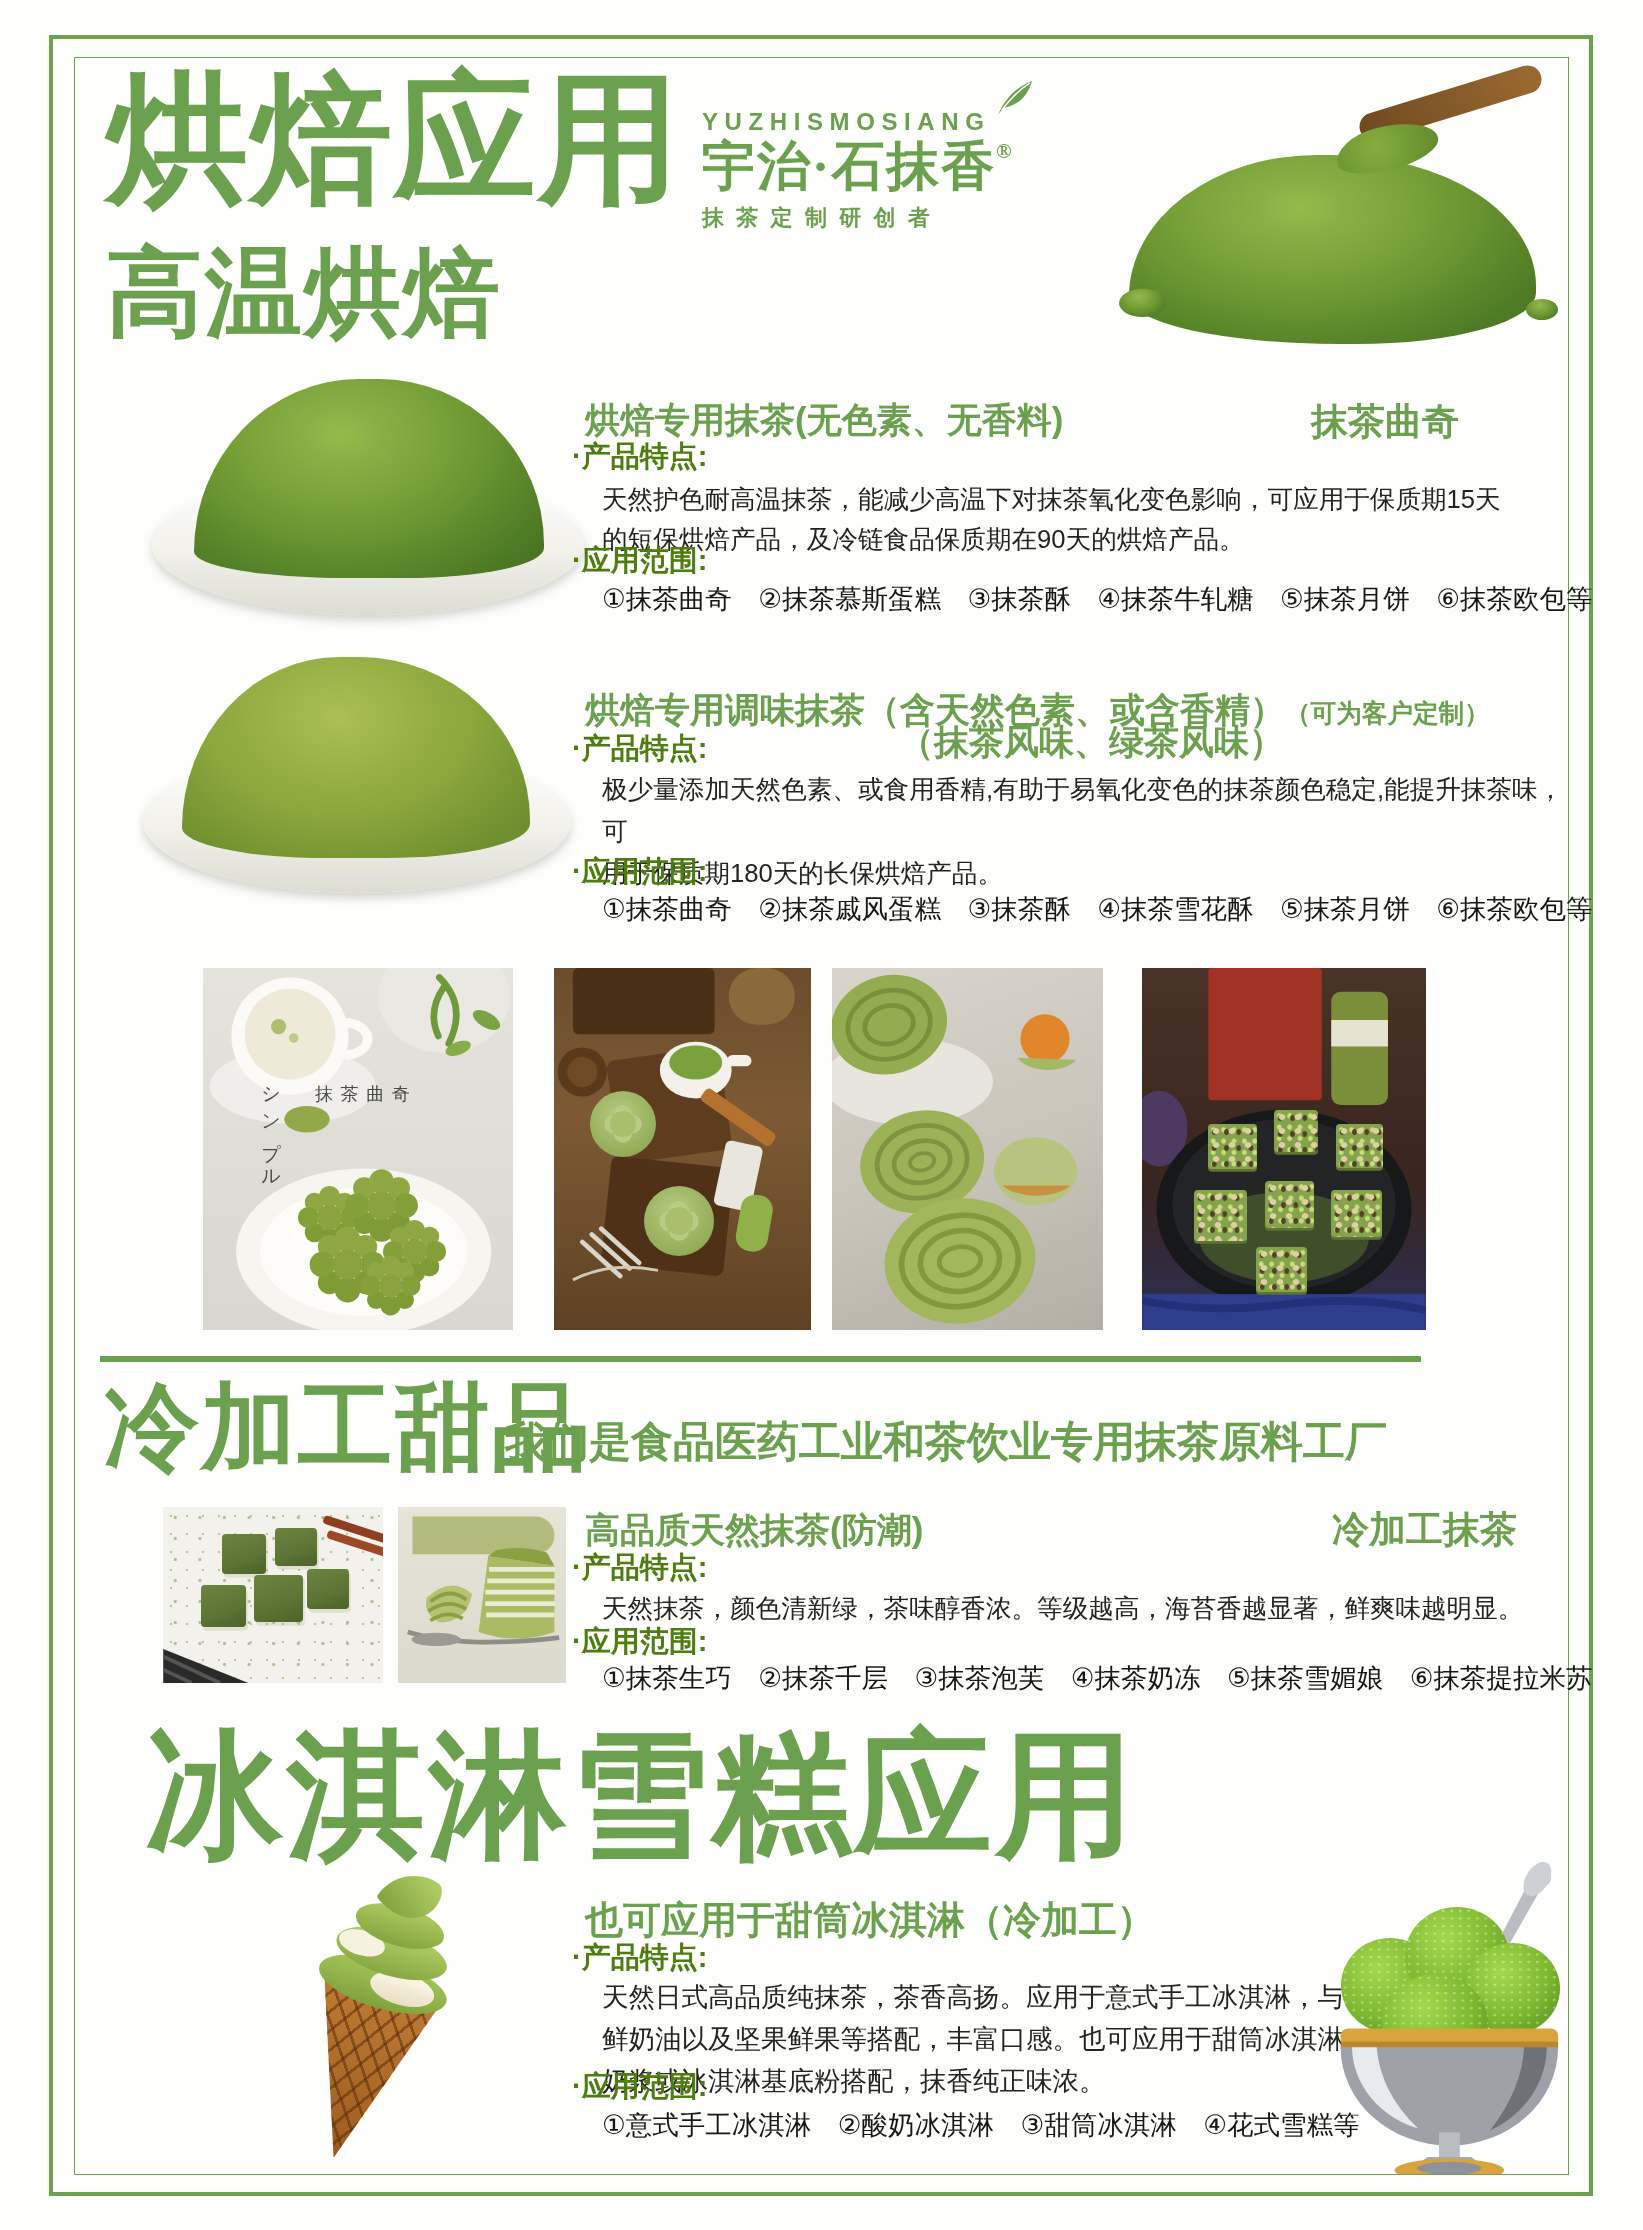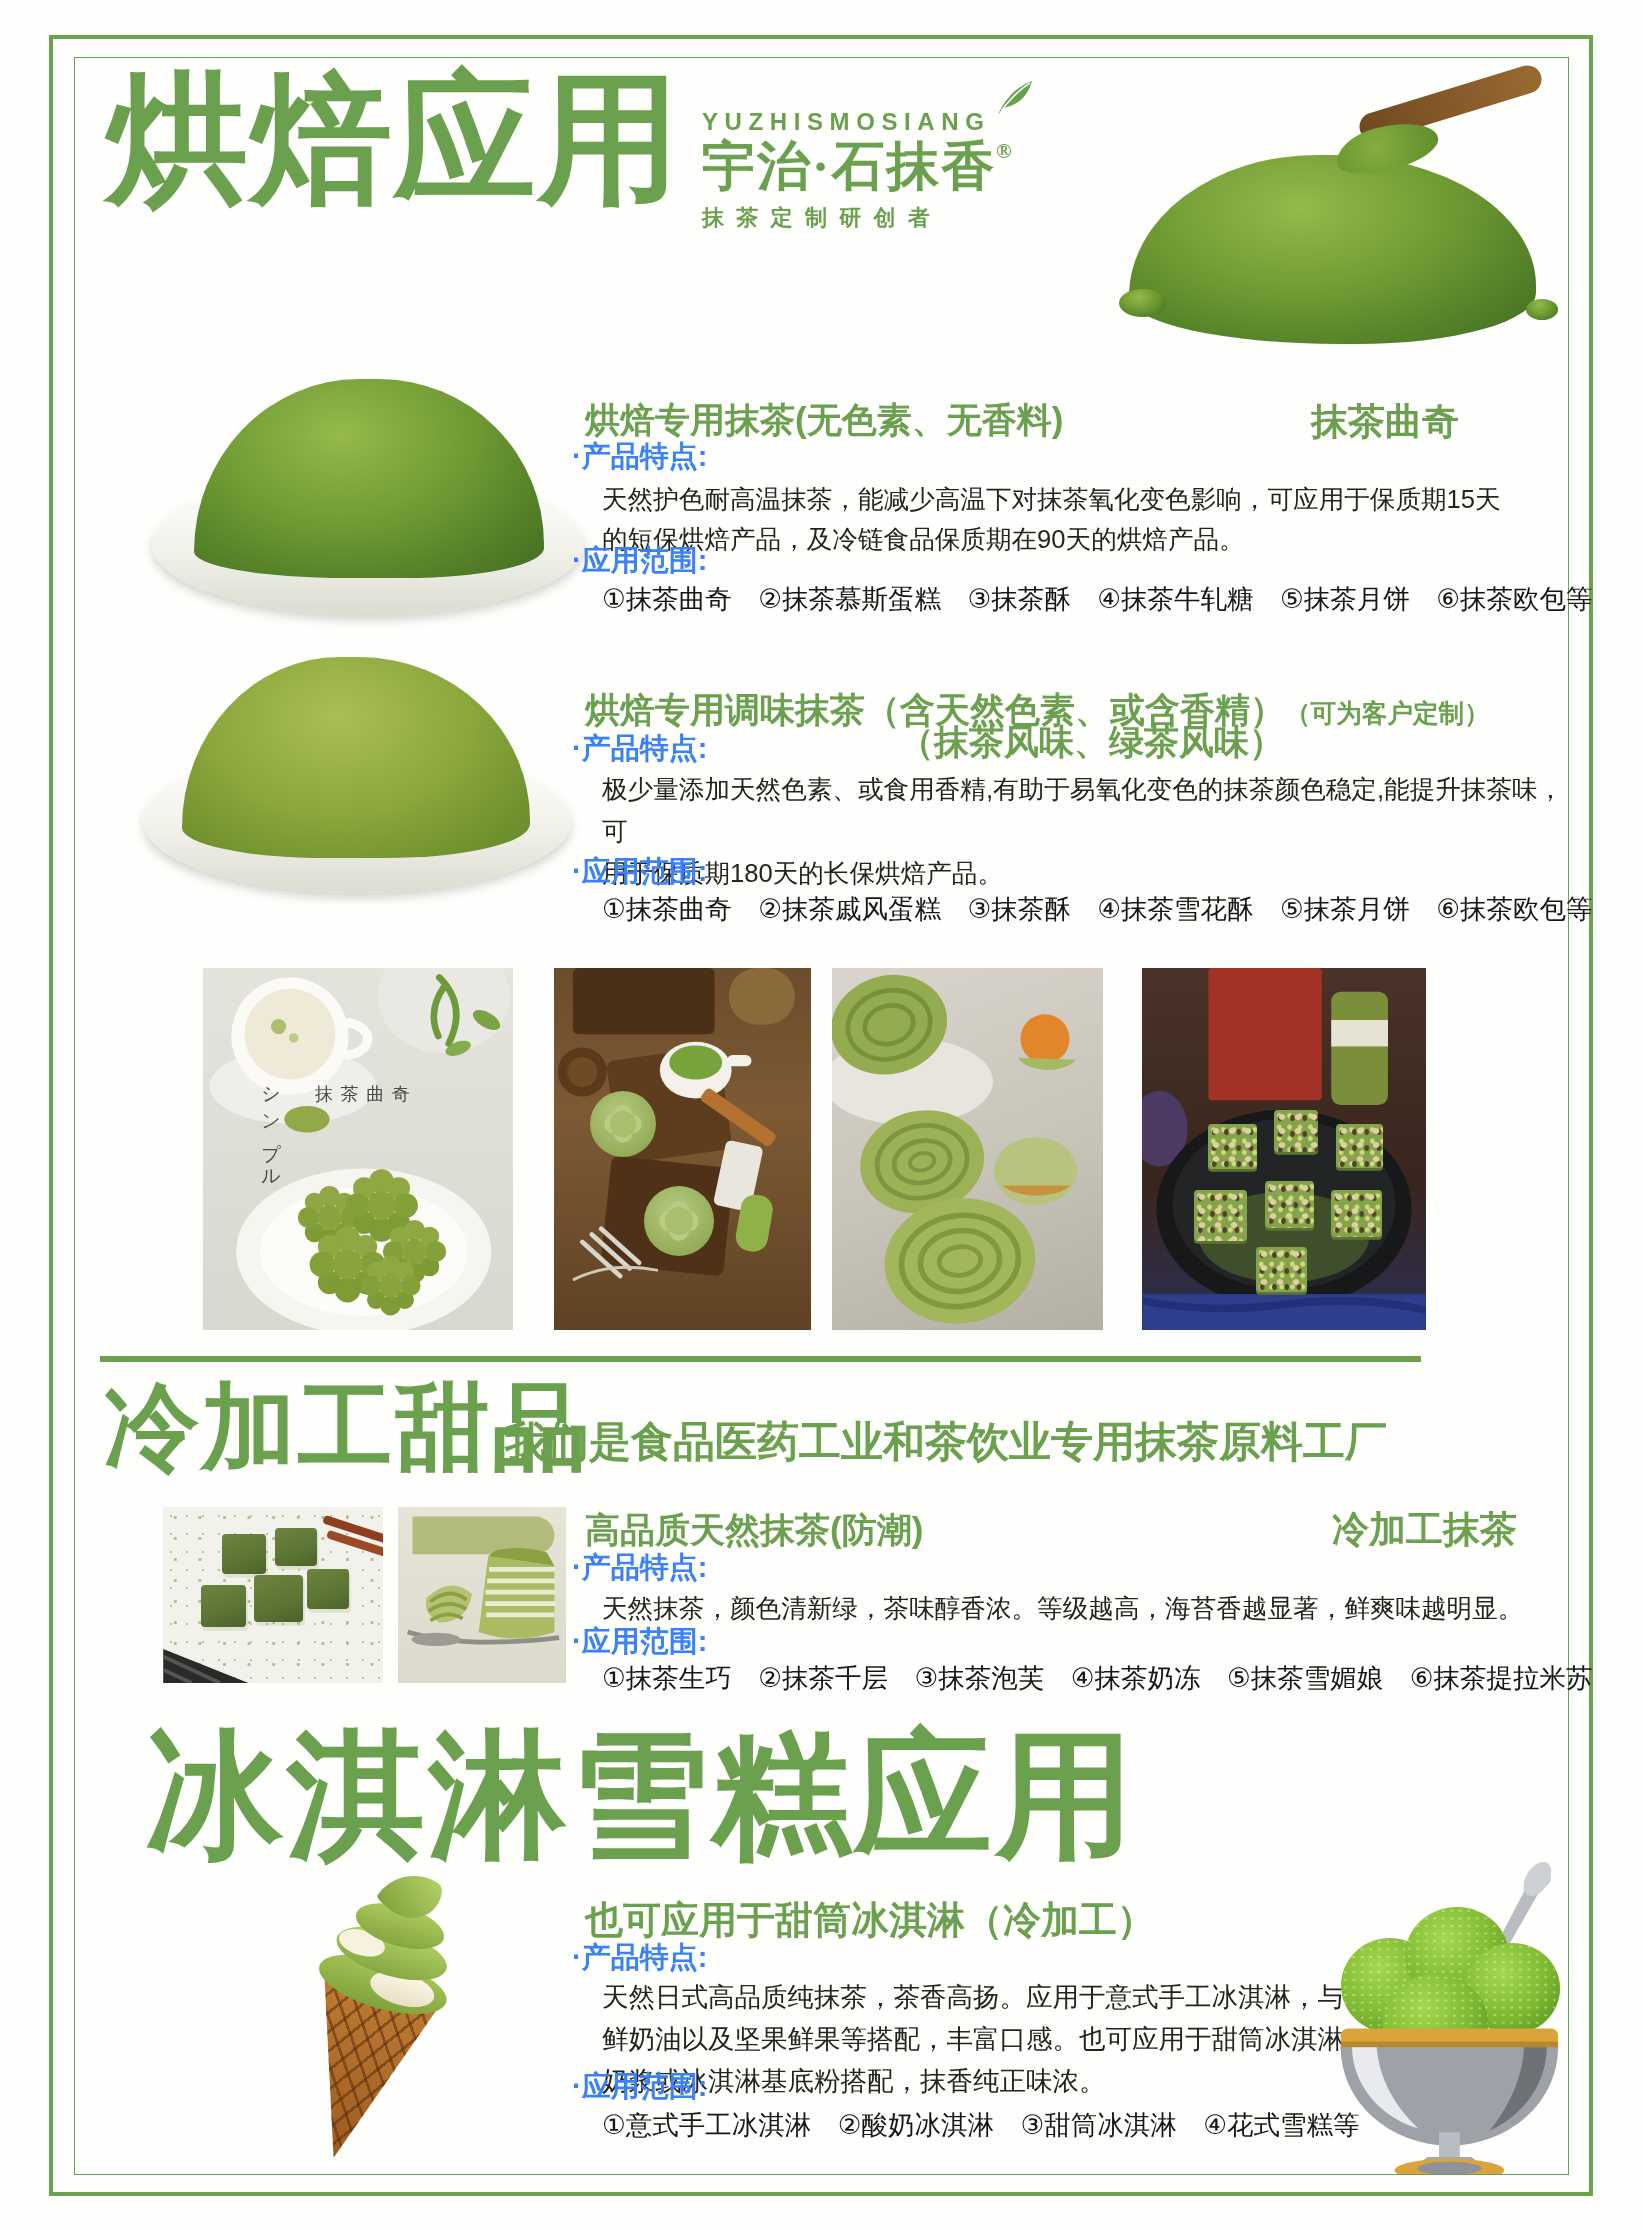--- a/index.html
+++ b/index.html
@@ -9,21 +9,21 @@
   }
   *{box-sizing:border-box;margin:0;padding:0;}
   body{margin:0;background:#fff;font-family:"Liberation Sans","DejaVu Sans",sans-serif;}
   .poster{position:relative;width:1644px;height:2231px;background:#fefefc;overflow:hidden;}
   .frame{position:absolute;border:4.7px solid #6aa24d;pointer-events:none;}
   .frame.inner{border-width:1.9px;}
   .abs{position:absolute;}
   .big-title{font-weight:bold;color:var(--green);letter-spacing:1.9px;line-height:1;}
   .sec-title{font-size:35px;font-weight:bold;color:var(--green);white-space:nowrap;}
   .side-label{font-size:37px;font-weight:bold;color:var(--green);white-space:nowrap;}
-  .feat-label{font-size:29px;font-weight:bold;color:#3b82f6;white-space:nowrap;}
+  .feat-label{font-size:29px;font-weight:bold;color:#4d7c0f;white-space:nowrap;}
   .para{font-size:25.6px;color:#232320;line-height:40px;white-space:pre-line;}
   .apps{font-size:26.5px;color:#161614;white-space:nowrap;}
   .note{font-size:25.6px;font-weight:bold;color:var(--green);}
   
   .logo{width:416px;text-align:left;color:var(--green);}
   .logo .latin{font-size:24px;letter-spacing:6.6px;font-weight:bold;position:relative;display:inline-block;}
   .logo .brand{font-size:53px;font-family:"Liberation Serif","DejaVu Serif",serif;font-weight:bold;letter-spacing:1.9px;line-height:1.15;}
   .logo .reg{font-size:21px;vertical-align:26.5px;}
   .logo .tagline{font-size:22px;letter-spacing:12.3px;margin-top:5.7px;font-weight:bold;}
   
@@ -79,20 +79,21 @@
   </div>
 
   <div class="photo" style="left:1119px;top:62px;width:443px;height:295px;">
     <div class="pile" style="left:9.5px;top:93px;width:407px;height:189px;border-radius:48% 52% 46% 54%/78% 72% 28% 26%;"></div>
     <div class="pile" style="left:0px;top:227px;width:47px;height:28px;border-radius:50%;"></div>
     <div class="pile" style="left:407px;top:237px;width:32px;height:21px;border-radius:50%;"></div>
     <div class="scoop" style="left:237px;top:26.5px;width:189px;height:28px;transform:rotate(-17deg);"></div>
     <div class="scoop-tip" style="left:216px;top:64px;width:104px;height:44px;transform:rotate(-14deg);"></div>
   </div>
 
+  <div class="abs big-title" style="left:106px;top:244px;font-size:97px;">高温烘焙</div>
 
   <div class="photo" style="left:142px;top:371px;width:454px;height:257px;">
     <div class="plate" style="left:9.5px;top:102px;width:432px;height:142px;"></div>
     <div class="pile" style="left:52px;top:7.6px;width:350px;height:199px;border-radius:50% 50% 42% 46%/92% 88% 16% 14%;"></div>
   </div>
 
   <div class="abs sec-title" style="left:585px;top:397px;">烘焙专用抹茶(无色素、无香料)</div>
   <div class="abs side-label" style="left:1311px;top:397px;">抹茶曲奇</div>
   <div class="abs feat-label" style="left:572px;top:437px;">·产品特点:</div>
   <div class="abs para" style="left:602px;top:479px;width:956px;">天然护色耐高温抹茶，能减少高温下对抹茶氧化变色影响，可应用于保质期15天

